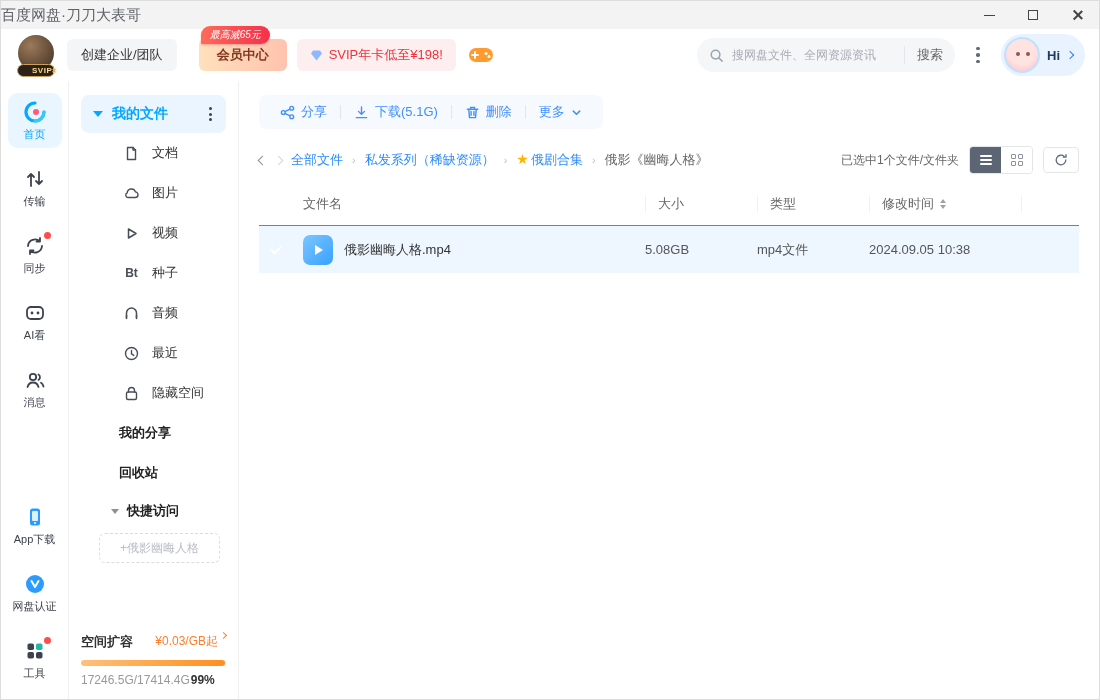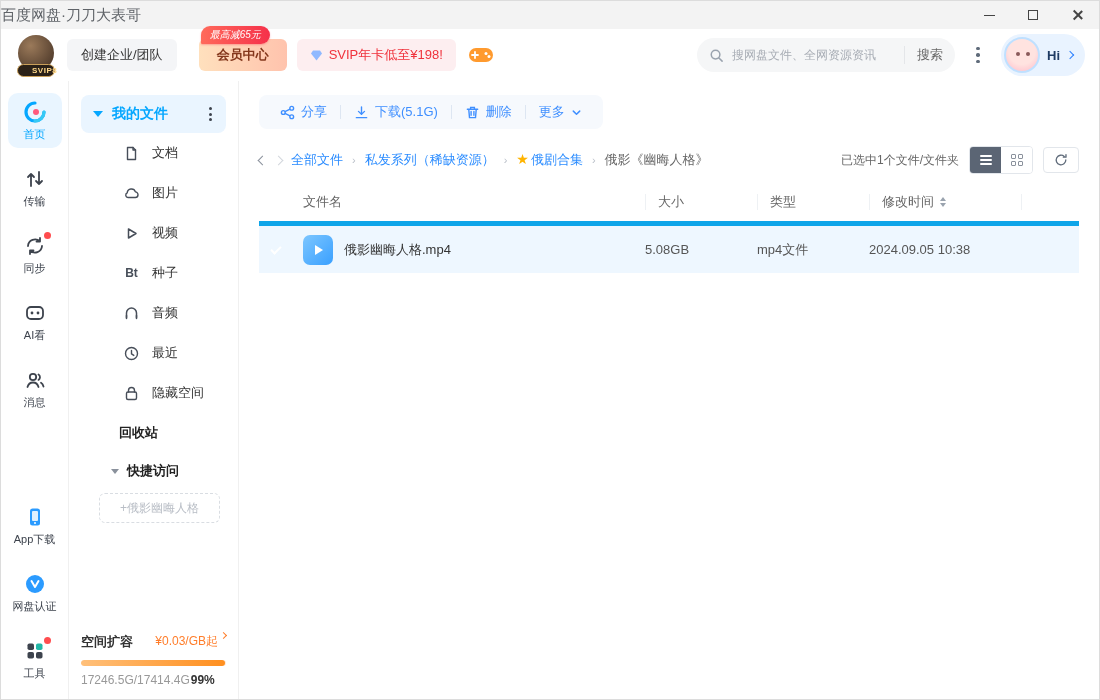--- a/index.html
+++ b/index.html
@@ -96,21 +96,21 @@
   .sel-info { color:#666; font-size:12px; white-space:nowrap; }
   .view-toggle { display:flex; border-radius:4px; overflow:hidden; border:1px solid #e2e6eb; }
   .vt { width:31px; height:26px; display:flex; align-items:center; justify-content:center; background:#fff; cursor:pointer; }
   .vt.active { background:#5b6574; }
   .list-glyph { display:flex; flex-direction:column; gap:2.5px; }
   .list-glyph i { width:12px; height:1.8px; background:#fff; border-radius:1px; }
   .grid-glyph { display:grid; grid-template-columns:5px 5px; gap:2px; }
   .grid-glyph i { width:5px; height:5px; border:1.4px solid #8a919c; border-radius:1px; }
   .refresh-btn { width:36px; height:26px; border:1px solid #e2e6eb; border-radius:4px; display:flex; align-items:center; justify-content:center; cursor:pointer; background:#fff; }
 
-  .thead { display:grid; grid-template-columns:44px 1fr 112px 112px 152px 58px; align-items:center; height:44px; border-bottom:5px solid #0ea5e9; margin-top:8px; color:#666; flex:none; }
+  .thead { display:grid; grid-template-columns:44px 1fr 112px 112px 152px 58px; align-items:center; height:44px; border-bottom:1px solid #0ea5e9; margin-top:8px; color:#666; flex:none; }
   .th { display:flex; align-items:center; gap:6px; height:16px; }
   .th.bordered { border-left:1px solid #eef1f4; padding-left:12px; }
   .sort { display:flex; flex-direction:column; gap:2px; cursor:pointer; }
   .sort .up { width:0; height:0; border-left:3.5px solid transparent; border-right:3.5px solid transparent; border-bottom:4.5px solid #9aa3ae; }
   .sort .down { width:0; height:0; border-left:3.5px solid transparent; border-right:3.5px solid transparent; border-top:4.5px solid #9aa3ae; }
   .trow { display:grid; grid-template-columns:44px 1fr 112px 112px 152px 58px; align-items:center; height:47px; background:#eef7ff; color:#333; cursor:pointer; flex:none; }
   .cb { width:16px; height:16px; border-radius:3px; background:#1f9bff; position:relative; cursor:pointer; margin-left:9px; }
   .cb::after { content:""; position:absolute; left:5px; top:2px; width:4px; height:8px; border-right:2px solid #fff; border-bottom:2px solid #fff; transform:rotate(45deg); }
   .file-cell { display:flex; align-items:center; gap:11px; min-width:0; }
   .file-icon { width:30px; height:30px; border-radius:7px; background:linear-gradient(135deg,#7cc6ff,#3aa0ff); display:flex; align-items:center; justify-content:center; flex:none; }
@@ -332,20 +332,21 @@
       <div class="side-item">
         <span class="sic">
           <svg width="17" height="17" viewBox="0 0 17 17" fill="none" stroke="#474e59" stroke-width="1.4" stroke-linecap="round">
               <rect x="3.5" y="7" width="10" height="7.5" rx="1.5"></rect>
               <path d="M5.5 7V5.5a3 3 0 0 1 6 0V7"></path>
             </svg>
         </span>
         <span>隐藏空间</span>
       </div>
 
+      <div class="side-link">我的分享</div>
       <div class="side-link">回收站</div>
 
       <div class="quick">
         <span class="tri-down gray"></span>
         <span>快捷访问</span>
       </div>
       <div class="drop-box">+俄影幽晦人格</div>
 
       <div class="side-bottom">
         <div class="expand-row">

